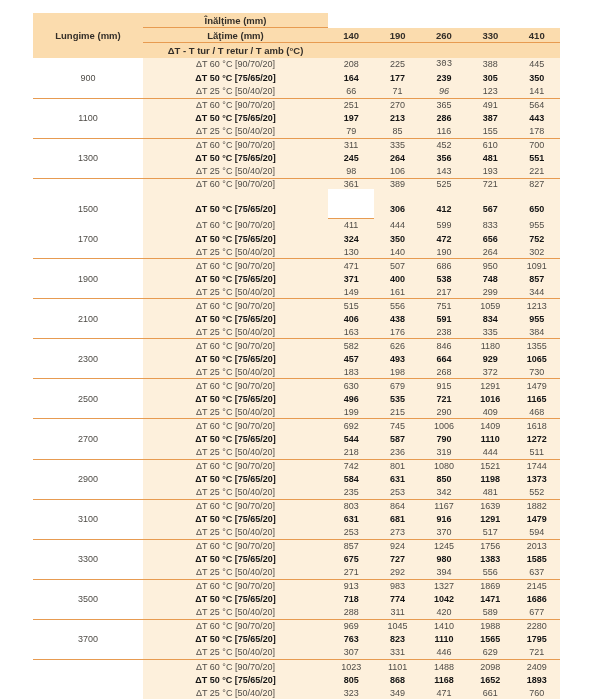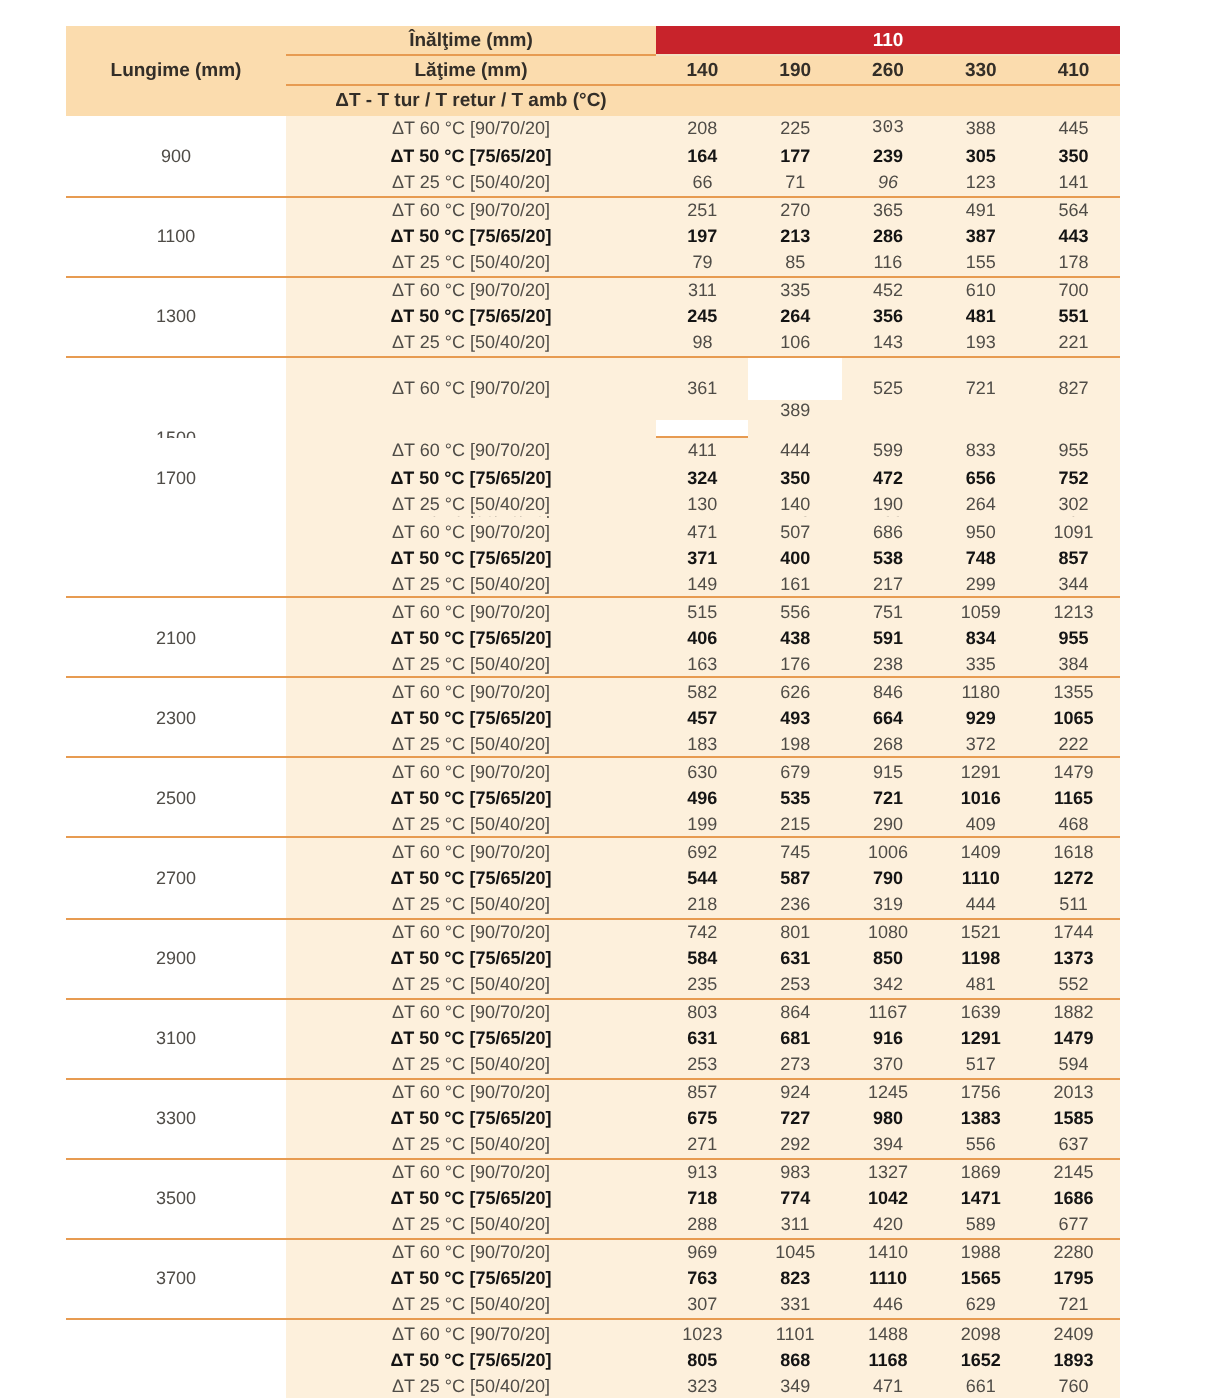--- a/index.html
+++ b/index.html
@@ -62,21 +62,20 @@
 </style>
 </head>
 <body>
 
 <div class="screen">
   <div class="table">
 
     <div class="thead">
       <div class="hcell h-inaltime">Înălţime (mm)</div>
       <div class="hcell corner">Lungime (mm)</div>
-      <div class="hcell h-red">110</div>
       <div class="hcell h-latime">Lăţime (mm)</div>
       <div class="hcell h-w" style="grid-column:3">140</div>
       <div class="hcell h-w" style="grid-column:4">190</div>
       <div class="hcell h-w" style="grid-column:5">260</div>
       <div class="hcell h-w" style="grid-column:6">330</div>
       <div class="hcell h-w" style="grid-column:7">410</div>
       <div class="hcell h-dt">ΔT - T tur / T retur / T amb (°C)</div>
       <div class="hcell h-fill"></div>
     </div>
 
@@ -141,21 +140,21 @@
           <div class="cell" style="grid-area: 3 / 3;">98</div>
           <div class="cell" style="grid-area: 3 / 4;">106</div>
           <div class="cell" style="grid-area: 3 / 5;">143</div>
           <div class="cell" style="grid-area: 3 / 6;">193</div>
           <div class="cell" style="grid-area: 3 / 7;">221</div>
         </div>
         <div class="group sep">
           <div class="cell len-cell">1500</div>
           <div class="cell" style="grid-area: 1 / 2;">ΔT 60 °C [90/70/20]</div>
           <div class="cell" style="grid-area: 1 / 3;">361</div>
-          <div class="cell" style="grid-area: 1 / 4; margin-top: 21px;">389</div>
+          <div class="cell" style="grid-area: 1 / 4;">389</div>
           <div class="cell" style="grid-area: 1 / 5;">525</div>
           <div class="cell" style="grid-area: 1 / 6;">721</div>
           <div class="cell" style="grid-area: 1 / 7;">827</div>
           <div class="cell b" style="grid-area: 2 / 2;">ΔT 50 °C [75/65/20]</div>
           <div class="cell b" style="grid-area: 2 / 3; margin-top: 30px;">284</div>
           <div class="cell b" style="grid-area: 2 / 4;">306</div>
           <div class="cell b" style="grid-area: 2 / 5;">412</div>
           <div class="cell b" style="grid-area: 2 / 6;">567</div>
           <div class="cell b" style="grid-area: 2 / 7;">650</div>
           <div class="cell" style="grid-area: 3 / 2;">ΔT 25 °C [50/40/20]</div>
@@ -180,20 +179,21 @@
           <div class="cell b" style="grid-area: 2 / 6;">656</div>
           <div class="cell b" style="grid-area: 2 / 7; text-align: center;">752</div>
           <div class="cell" style="grid-area: 3 / 2;">ΔT 25 °C [50/40/20]</div>
           <div class="cell" style="grid-area: 3 / 3;">130</div>
           <div class="cell" style="grid-area: 3 / 4;">140</div>
           <div class="cell" style="grid-area: 3 / 5;">190</div>
           <div class="cell" style="grid-area: 3 / 6;">264</div>
           <div class="cell" style="grid-area: 3 / 7;">302</div>
         </div>
         <div class="group sep">
+          <div class="cell len-cell">1900</div>
           <div class="cell" style="grid-area: 1 / 2;">ΔT 60 °C [90/70/20]</div>
           <div class="cell" style="grid-area: 1 / 3;">471</div>
           <div class="cell" style="grid-area: 1 / 4;">507</div>
           <div class="cell" style="grid-area: 1 / 5;">686</div>
           <div class="cell" style="grid-area: 1 / 6;">950</div>
           <div class="cell" style="grid-area: 1 / 7;">1091</div>
           <div class="cell b" style="grid-area: 2 / 2;">ΔT 50 °C [75/65/20]</div>
           <div class="cell b" style="grid-area: 2 / 3;">371</div>
           <div class="cell b" style="grid-area: 2 / 4;">400</div>
           <div class="cell b" style="grid-area: 2 / 5;">538</div>
@@ -239,21 +239,21 @@
           <div class="cell b" style="grid-area: 2 / 3;">457</div>
           <div class="cell b" style="grid-area: 2 / 4;">493</div>
           <div class="cell b" style="grid-area: 2 / 5;">664</div>
           <div class="cell b" style="grid-area: 2 / 6;">929</div>
           <div class="cell b" style="grid-area: 2 / 7;">1065</div>
           <div class="cell" style="grid-area: 3 / 2;">ΔT 25 °C [50/40/20]</div>
           <div class="cell" style="grid-area: 3 / 3;">183</div>
           <div class="cell" style="grid-area: 3 / 4;">198</div>
           <div class="cell" style="grid-area: 3 / 5;">268</div>
           <div class="cell" style="grid-area: 3 / 6;">372</div>
-          <div class="cell" style="grid-area: 3 / 7;">222</div>
+          <div class="cell" style="grid-area: 3 / 7;">730</div>
         </div>
         <div class="group sep">
           <div class="cell len-cell">2500</div>
           <div class="cell" style="grid-area: 1 / 2;">ΔT 60 °C [90/70/20]</div>
           <div class="cell" style="grid-area: 1 / 3;">630</div>
           <div class="cell" style="grid-area: 1 / 4;">679</div>
           <div class="cell" style="grid-area: 1 / 5;">915</div>
           <div class="cell" style="grid-area: 1 / 6;">1291</div>
           <div class="cell" style="grid-area: 1 / 7;">1479</div>
           <div class="cell b" style="grid-area: 2 / 2;">ΔT 50 °C [75/65/20]</div>

